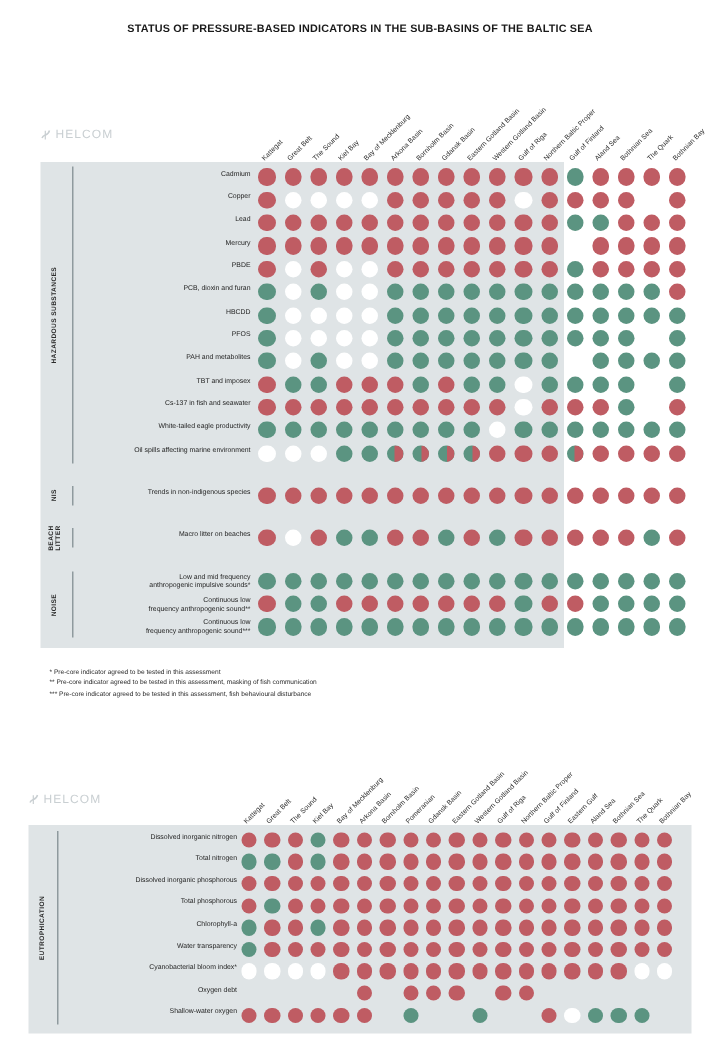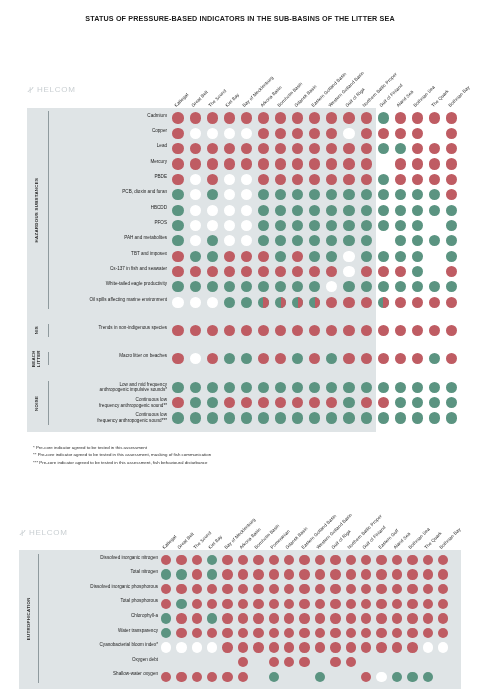--- a/index.html
+++ b/index.html
@@ -106,21 +106,21 @@
     color:#2b2b2b;
     line-height:1.75;
   }
   .footnotes div{ white-space:nowrap; }
 </style>
 </head>
 <body>
 
 <div class="page">
 
-  <div class="main-title">STATUS OF PRESSURE-BASED INDICATORS IN THE SUB-BASINS OF THE LITTER SEA</div>
+  <div class="main-title">STATUS OF PRESSURE-BASED INDICATORS IN THE SUB-BASINS OF THE BALTIC SEA</div>
 
   <div class="figure" id="fig1">
     <div class="helcom" id="fig1-brand" style="left:27px; top:62px;">
       <span class="mark">
         <svg width="7" height="8" viewBox="0 0 7 8">
             <path d="M1 6 C2 3,5 5,6 1" stroke="#c9cfd2" stroke-width="1" fill="none"></path>
             <path d="M3.2 1.2 L3.2 7" stroke="#c9cfd2" stroke-width=".8"></path>
           </svg>
       </span>
       <span>HELCOM</span>

